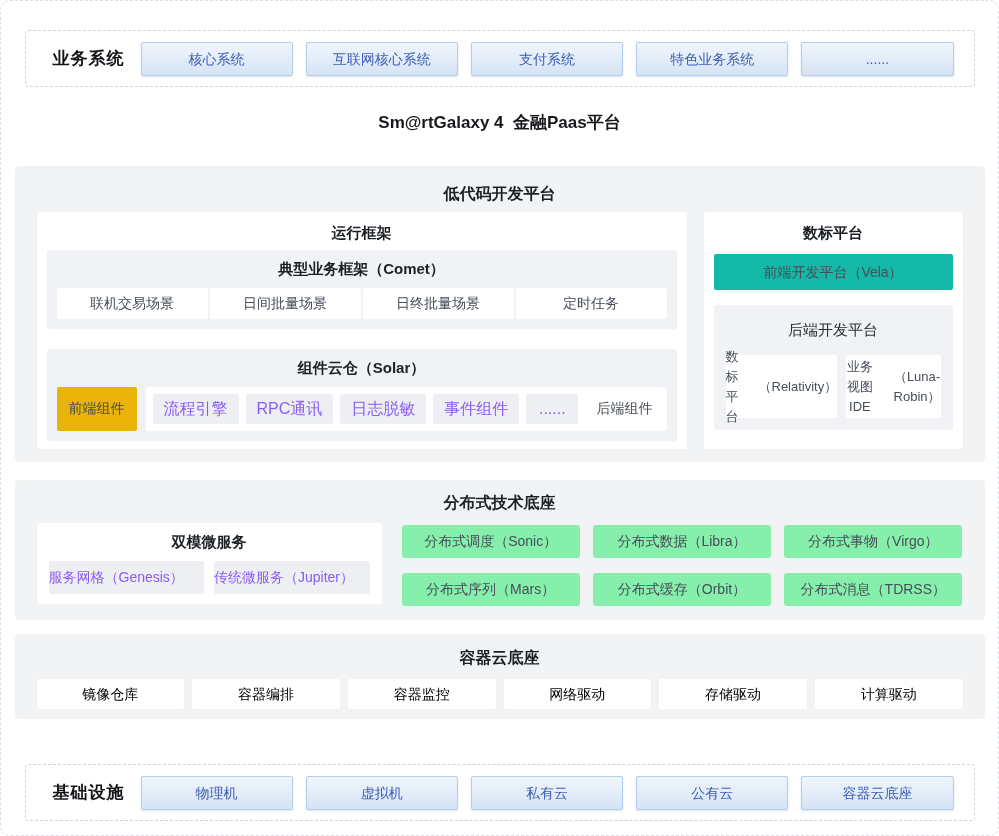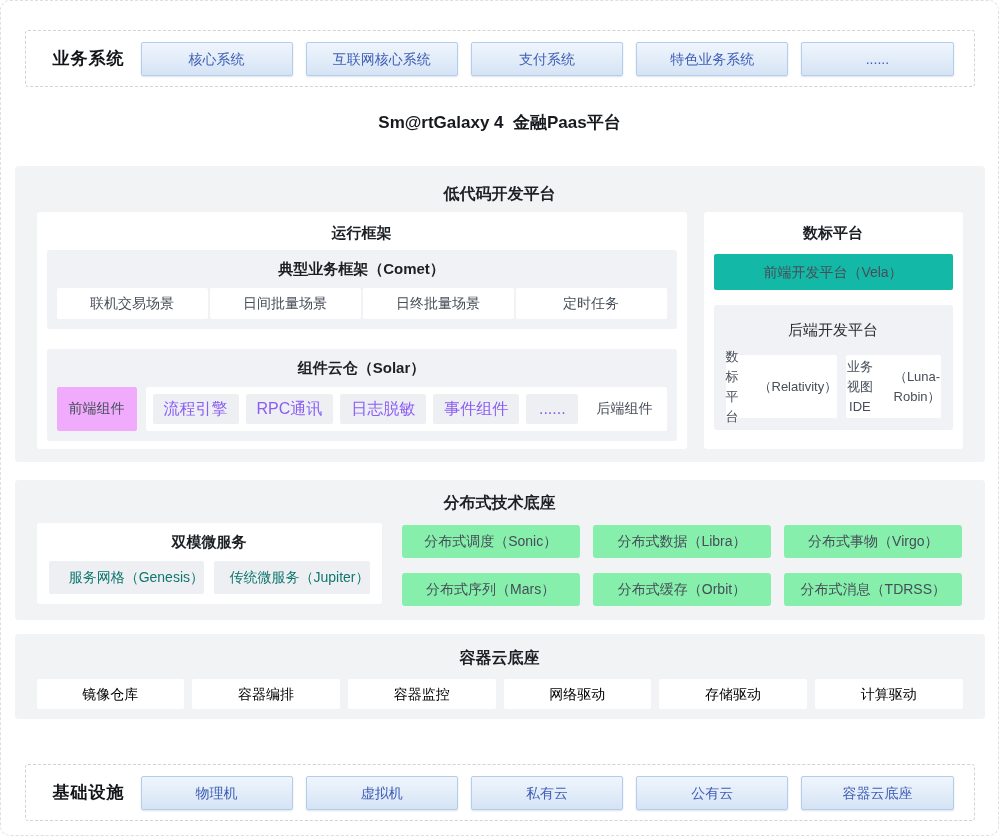--- a/index.html
+++ b/index.html
@@ -72,21 +72,21 @@
     color: #1c2025; height: 38px; line-height: 38px;
   }
   .comet-row { display: flex; gap: 2px; }
   .w-item {
     background: #fff; height: 31px; line-height: 31px; flex: 1;
     text-align: center; font-size: 14px; color: #474e58; border-radius: 2px;
   }
   .sub.solar { margin-top: 20px; }
   .solar-row { display: flex; gap: 9px; height: 44px; }
   .front-box {
-    width: 80px; background: #f0abfc; border-radius: 2px;
+    width: 80px; background: #eab308; border-radius: 2px;
     display: flex; align-items: center; justify-content: center;
     font-size: 14px; color: #474e58;
   }
   .strip {
     flex: 1; background: #fff; border-radius: 2px;
     display: flex; align-items: center; gap: 7px; padding: 0 14px 0 7px;
   }
   .g-chip {
     background: #edeff3; height: 30px; line-height: 30px;
     text-align: center; font-size: 16px; color: #8b5cf6;
@@ -116,21 +116,21 @@
   .section.distributed { margin-top: 18px; height: 140px; padding-top: 8px; }
   .dist-body { display: flex; gap: 20px; margin-top: 5px; }
   .panel.dual { width: 345px; height: 81px; padding: 0 12px 10px; }
   .dual-title {
     text-align: center; font-weight: bold; font-size: 15px;
     color: #1c2025; height: 38px; line-height: 38px;
   }
   .dual-row { display: flex; gap: 10px; }
   .dual-chip {
     flex: 1; background: #edeff3; height: 33px; line-height: 33px;
-    text-align: right; font-size: 14px; color: #0f766e; border-radius: 2px;
+    text-align: left; font-size: 14px; color: #8b5cf6; border-radius: 2px;
   }
   .dist-grid {
     flex: 1; display: grid; grid-template-columns: repeat(3, 1fr);
     column-gap: 13px; row-gap: 15px; align-content: start; padding-top: 2px;
   }
   .dist-item {
     background: #86efac; height: 33px; line-height: 33px;
     text-align: center; font-size: 14px; color: #474e58; border-radius: 3px;
   }
 

